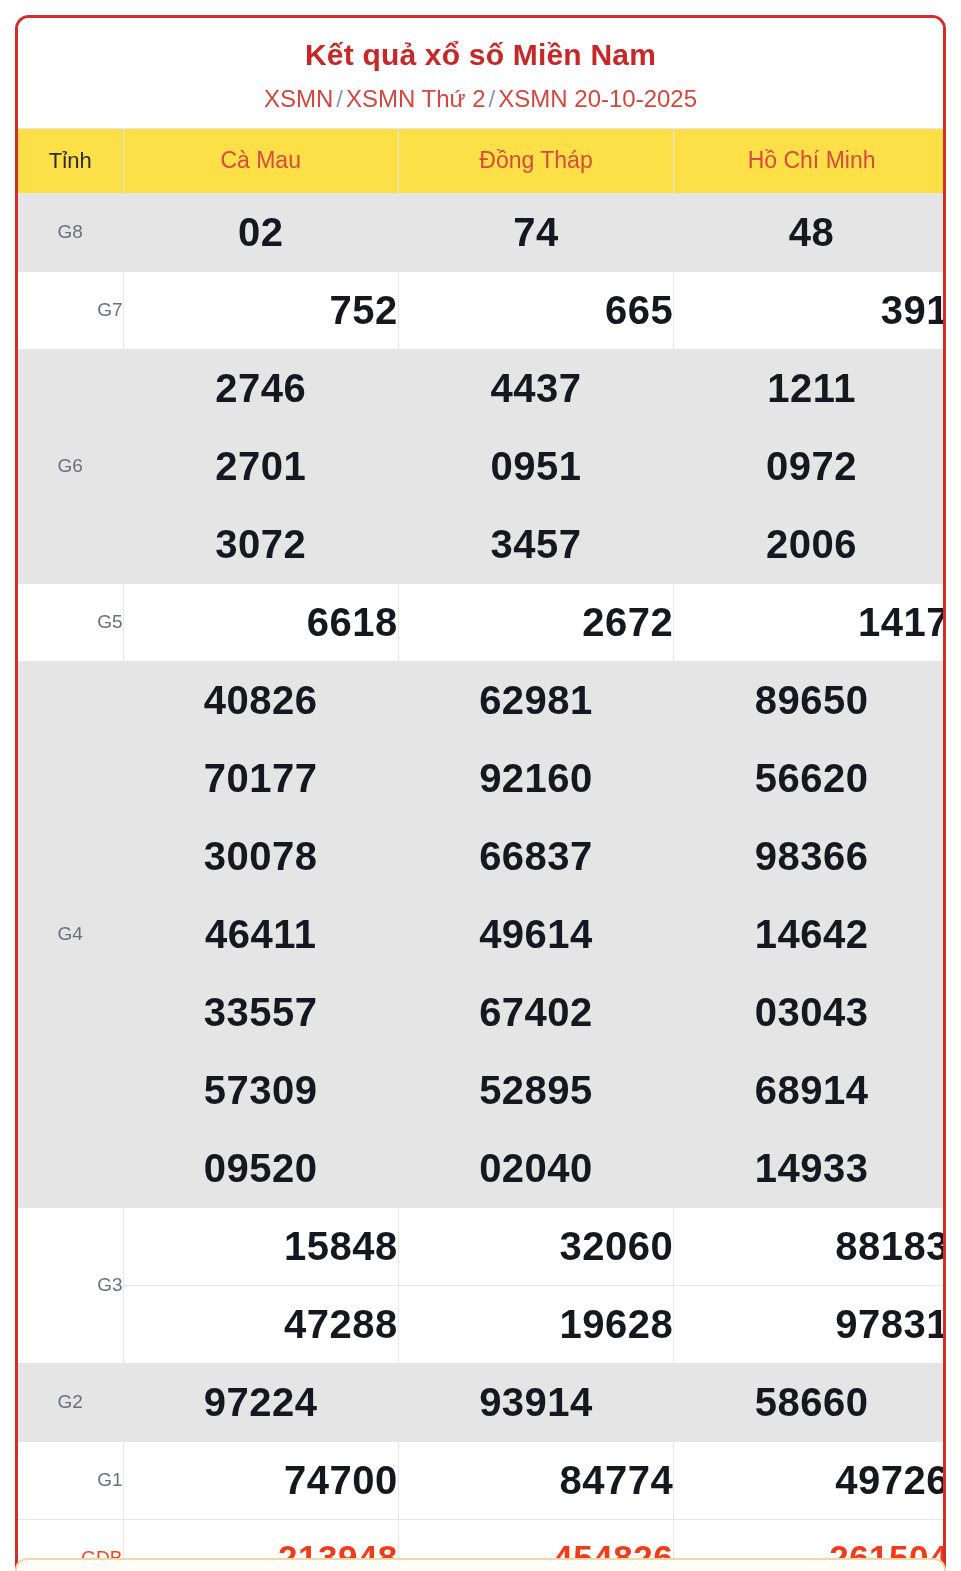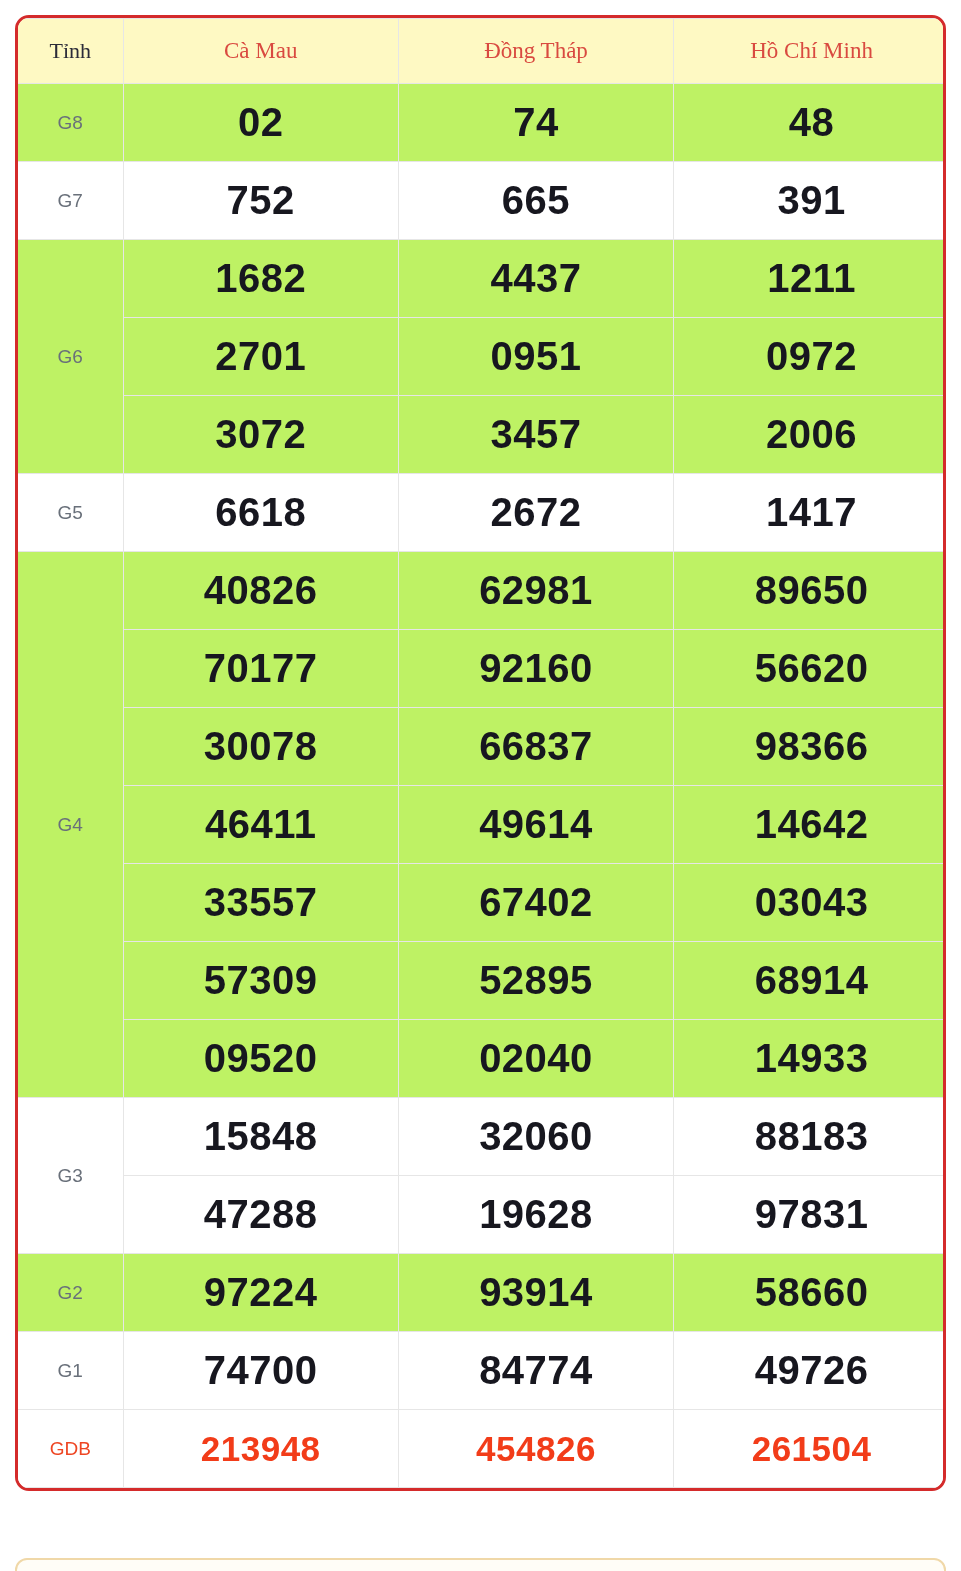--- a/index.html
+++ b/index.html
@@ -85,24 +85,23 @@
   table.kqxs tr > td:first-child {
     border-left: none;
   }
   table.kqxs tr > th:last-child,
   table.kqxs tr > td:last-child {
     border-right: none;
   }
 
   thead th {
     height: 64px;
-    background: #fef9c3;
+    background: #fde047;
     border-top: 1px solid #e2e2e2;
     font-weight: normal;
-    font-family: Liberation Serif, serif;
   }
   th.th-tinh {
     font-size: 22px;
     color: #2b2b38;
   }
   th.th-prov {
     font-size: 23px;
     color: #d94a40;
   }
 
@@ -119,22 +118,22 @@
     font-size: 40px;
     font-weight: bold;
     color: #17171f;
     letter-spacing: 0.5px;
   }
   td.num.gdb-num {
     font-size: 35px;
     color: #f23c19;
   }
 
-  tr.r-shaded > td { background: #bef264; }
-  tr.r-plain  > td { background: #ffffff; }
+  tr.r-shaded > td { background: #e5e5e5; }
+  tr.r-plain  > td { background: #ffffff; text-align: right; }
 
   tr.h-tall > td { height: 77px; }
 
   
   .ghost-card {
     position: absolute;
     left: 15px;
     top: 1558px;
     width: 931px;
     height: 40px;
@@ -144,20 +143,26 @@
     background: #fffdf7;
   }
 </style>
 </head>
 <body>
 
 <div class="page">
 
   <div class="result-card">
 
+    <div class="card-header">
+      <h1 class="card-title">Kết quả xổ số Miền Nam</h1>
+      <div class="breadcrumb">
+        <span class="crumb">XSMN</span><span class="sep">/</span><span class="crumb">XSMN Thứ 2</span><span class="sep">/</span><span class="crumb">XSMN 20-10-2025</span>
+      </div>
+    </div>
 
     <table class="kqxs">
       <colgroup>
         <col class="c-label">
         <col class="c-prov">
         <col class="c-prov">
         <col class="c-prov">
       </colgroup>
       <thead>
         <tr>
@@ -175,21 +180,21 @@
             <td class="num">48</td>
           </tr>
           <tr class="r-plain h-tall">
             <td class="grp-label" rowspan="1">G7</td>
             <td class="num">752</td>
             <td class="num">665</td>
             <td class="num">391</td>
           </tr>
           <tr class="r-shaded h-tall">
             <td class="grp-label" rowspan="3">G6</td>
-            <td class="num">1682</td>
+            <td class="num">2746</td>
             <td class="num">4437</td>
             <td class="num">1211</td>
           </tr>
           <tr class="r-shaded h-tall">
             <td class="num">2701</td>
             <td class="num">0951</td>
             <td class="num">0972</td>
           </tr>
           <tr class="r-shaded h-tall">
             <td class="num">3072</td>

